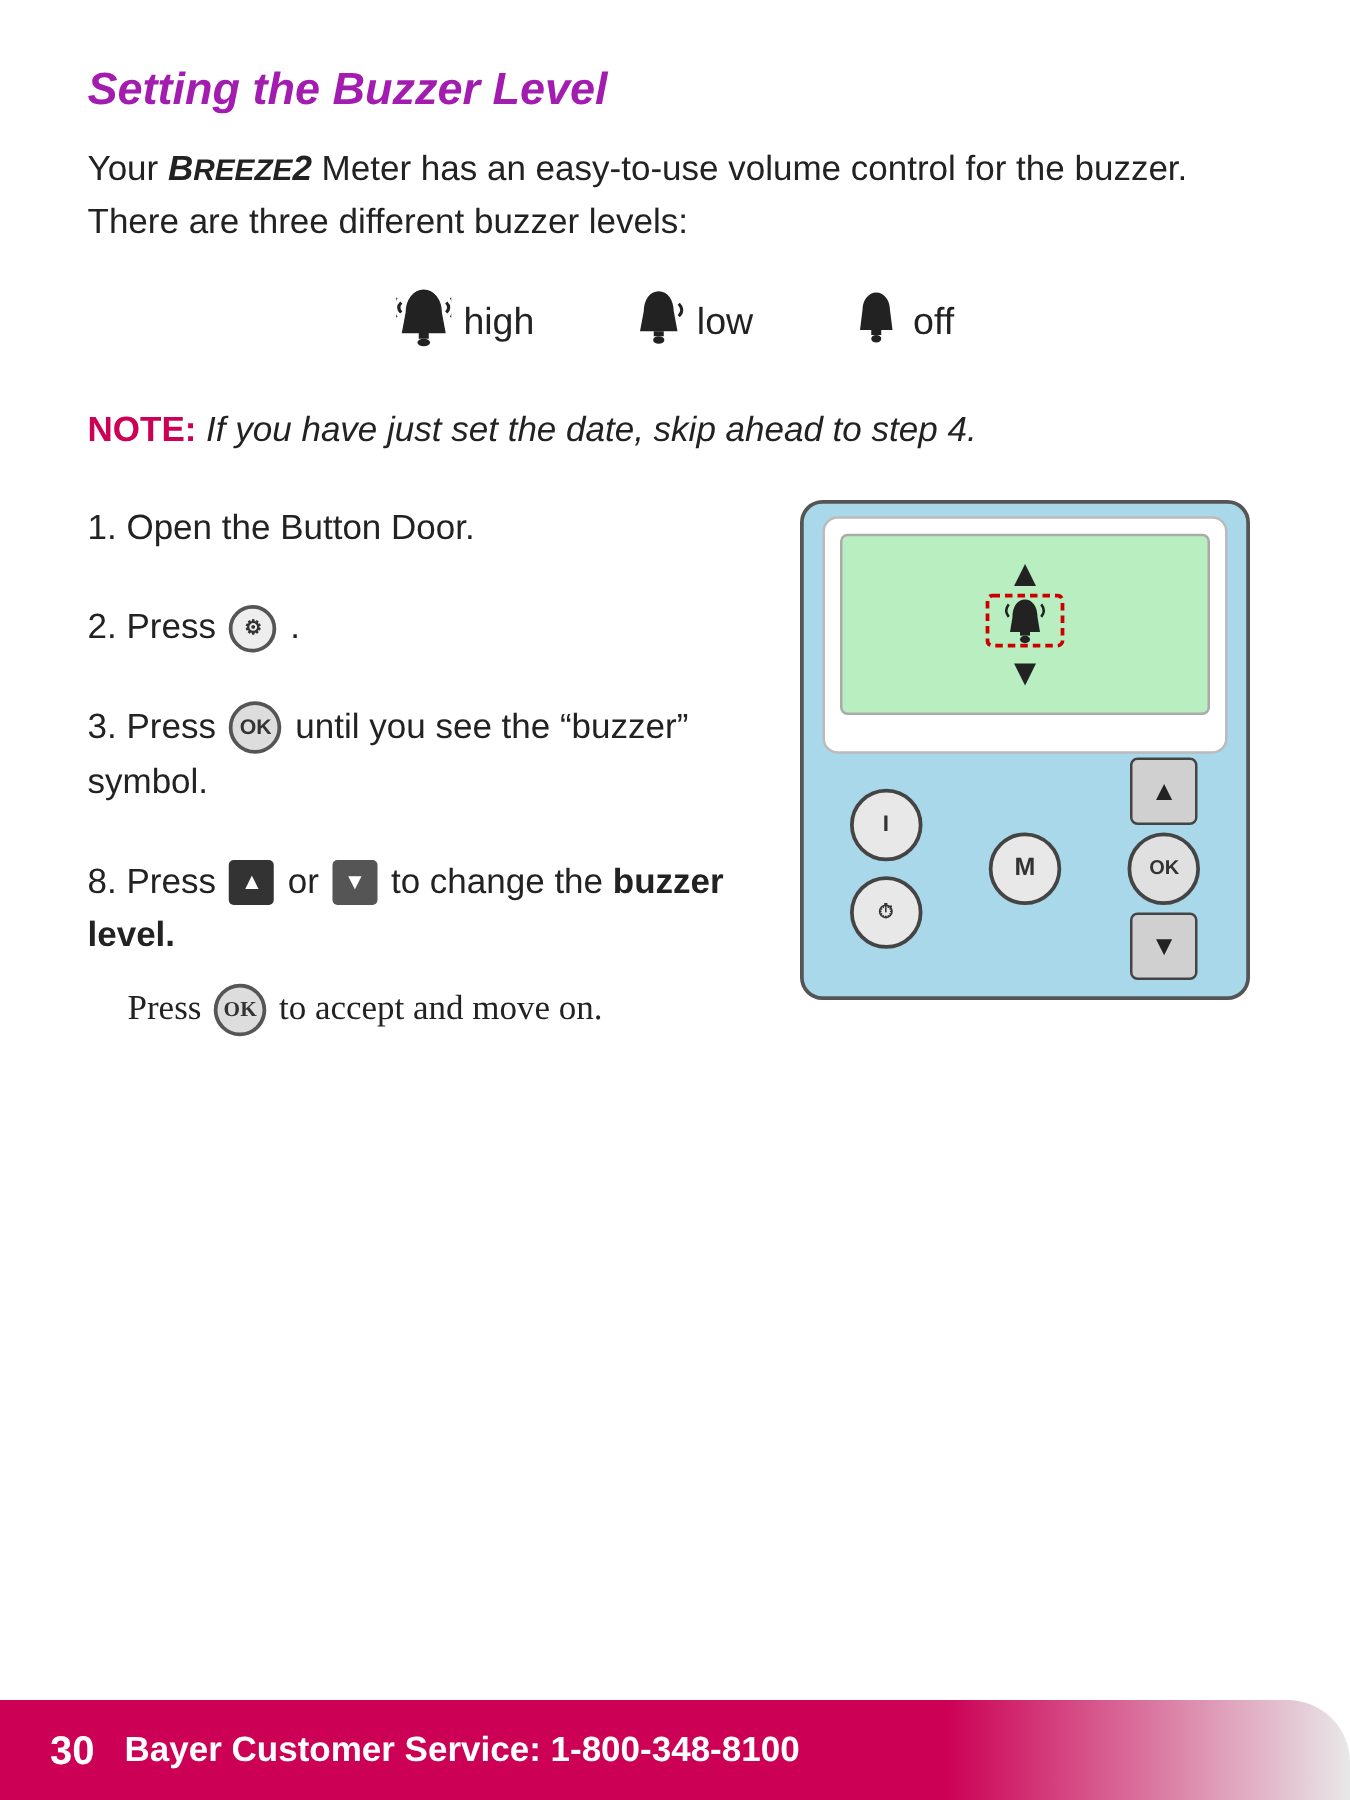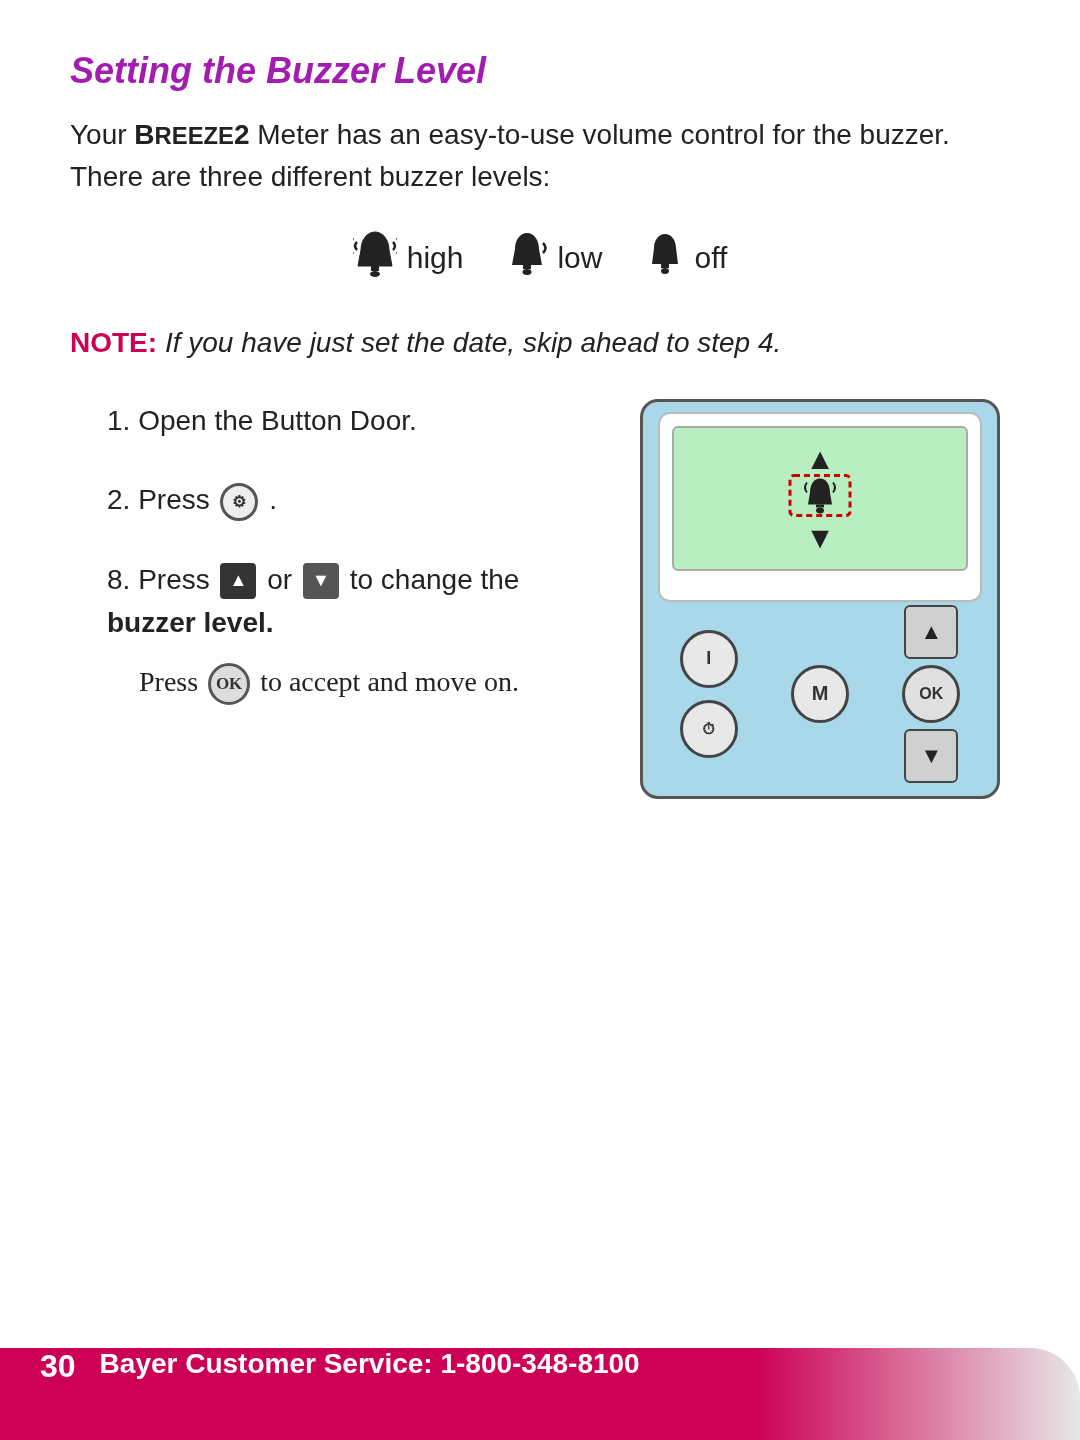--- a/index.html
+++ b/index.html
@@ -28,27 +28,28 @@
 
     .intro-text {
       font-size: 28px;
       line-height: 1.5;
       margin-bottom: 30px;
       color: #222;
     }
 
     .intro-text .brand {
       font-variant: small-caps;
+      font-style: italic;
       font-weight: bold;
     }
 
     .buzzer-levels {
       display: flex;
       justify-content: center;
-      gap: 44px;
+      gap: 80px;
       margin: 10px 0 40px 0;
     }
 
     .buzzer-level-item {
       display: flex;
       align-items: center;
       gap: 10px;
       font-size: 30px;
     }
 
@@ -72,21 +73,20 @@
     }
 
     .steps-column {
       flex: 1;
     }
 
     .step {
       margin-bottom: 36px;
       font-size: 28px;
       line-height: 1.55;
-      margin-left: 37px;
     }
 
     
     .btn-circle {
       display: inline-flex;
       align-items: center;
       justify-content: center;
       width: 38px;
       height: 38px;
       border-radius: 50%;
@@ -188,23 +188,24 @@
       font-size: 22px;
       background: #d0d0d0;
     }
 
     
     .page-footer {
       position: absolute;
       bottom: 0;
       left: 0;
       right: 0;
-      height: 92px;
+      height: 80px;
       background: linear-gradient(to right, #cc0055 70%, #e8e8e8 100%);
       display: flex;
+      align-items: center;
       padding: 0 40px;
       border-radius: 0 50px 0 0;
     }
 
     .footer-page-num {
       font-size: 32px;
       font-weight: bold;
       color: white;
       margin-right: 24px;
     }
@@ -291,20 +292,25 @@
         <span>1. </span>
         <span>Open the Button Door.</span>
       </div>
 
       <div class="step">
         <span>2. Press </span>
         <span class="btn-circle" title="settings">⚙</span>
         <span>.</span>
       </div>
 
+      <div class="step">
+        <span>3. Press </span>
+        <span class="btn-ok">OK</span>
+        <span> until you see the “buzzer” symbol.</span>
+      </div>
 
       <div class="step">
         <span>8. Press </span>
         <span class="btn-up">▲</span>
         <span> or </span>
         <span class="btn-down">▼</span>
         <span> to change the <strong>buzzer level.</strong></span>
         <div class="sub-step">
           Press <span class="btn-ok">OK</span> to accept and move on.
         </div>

